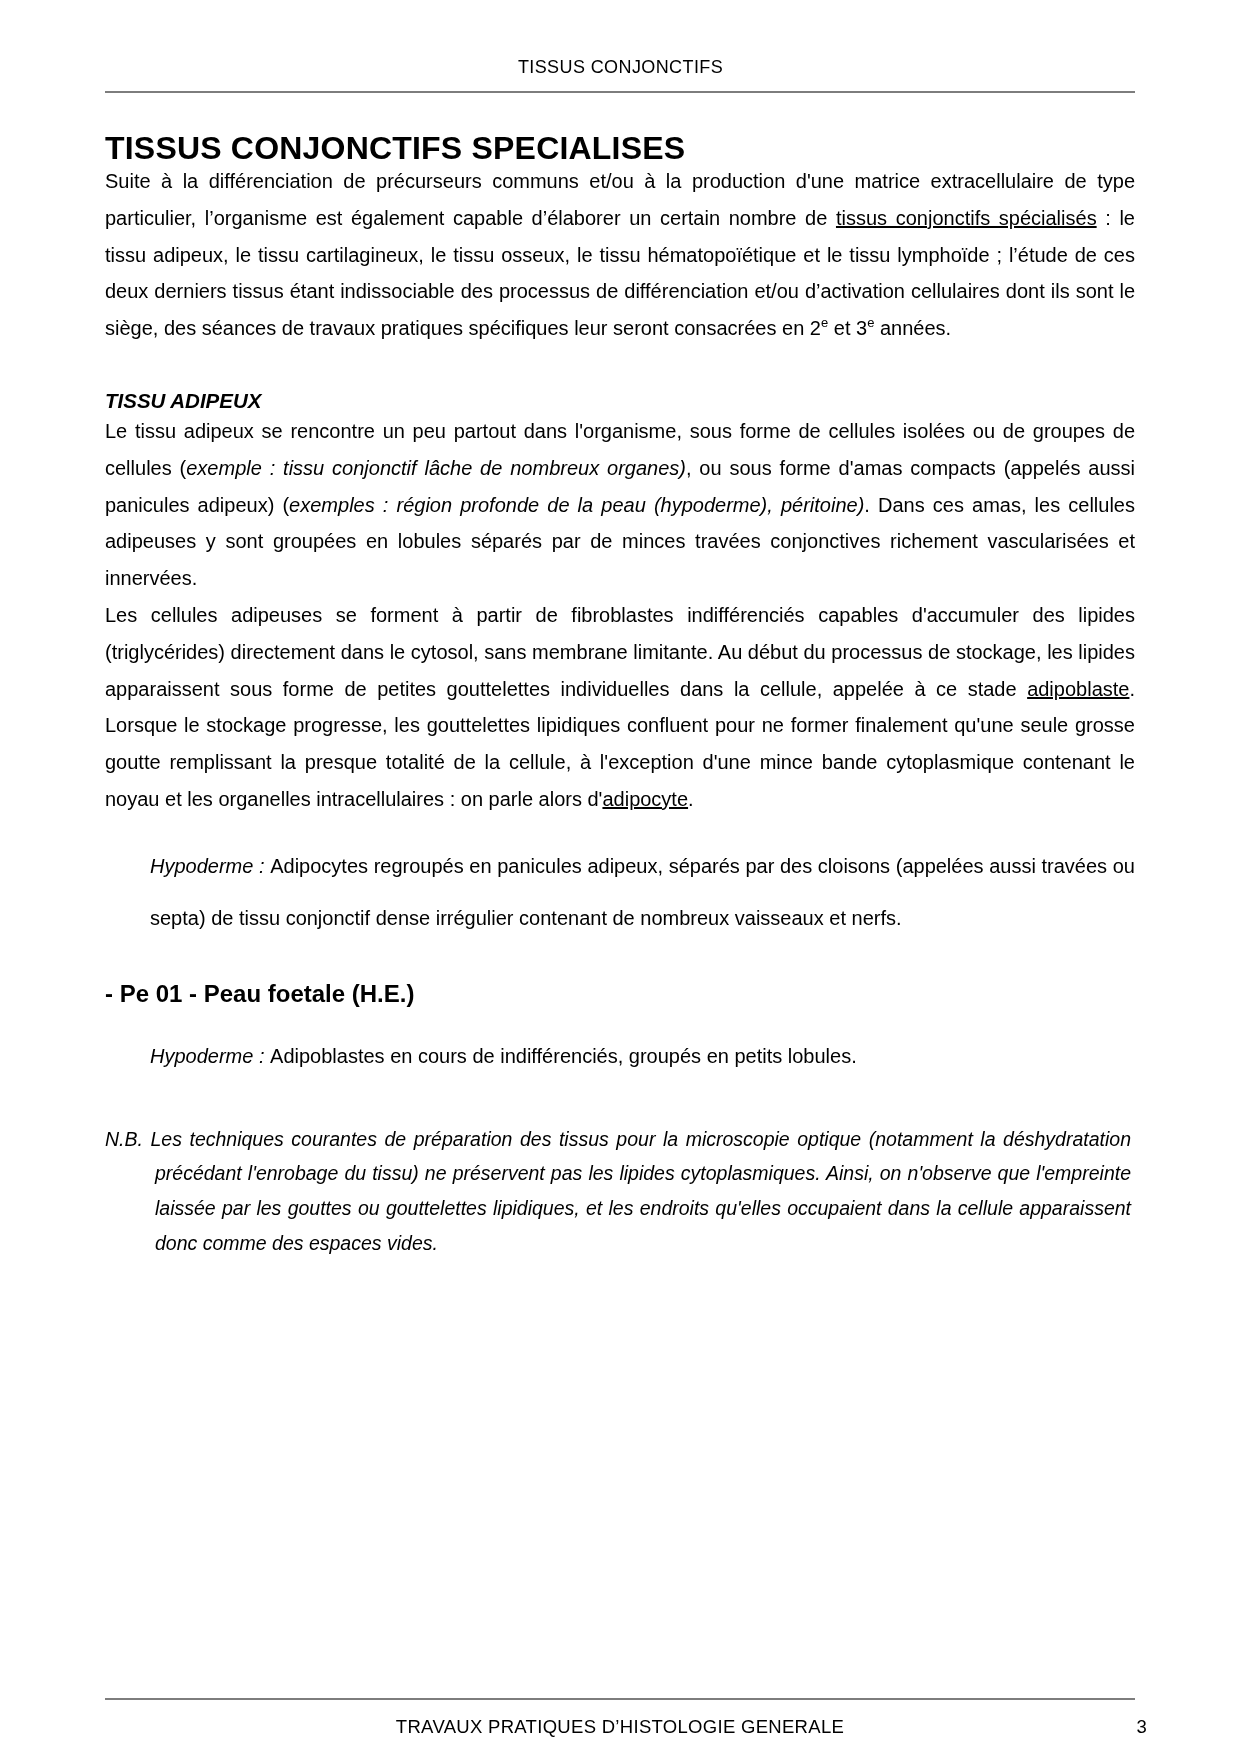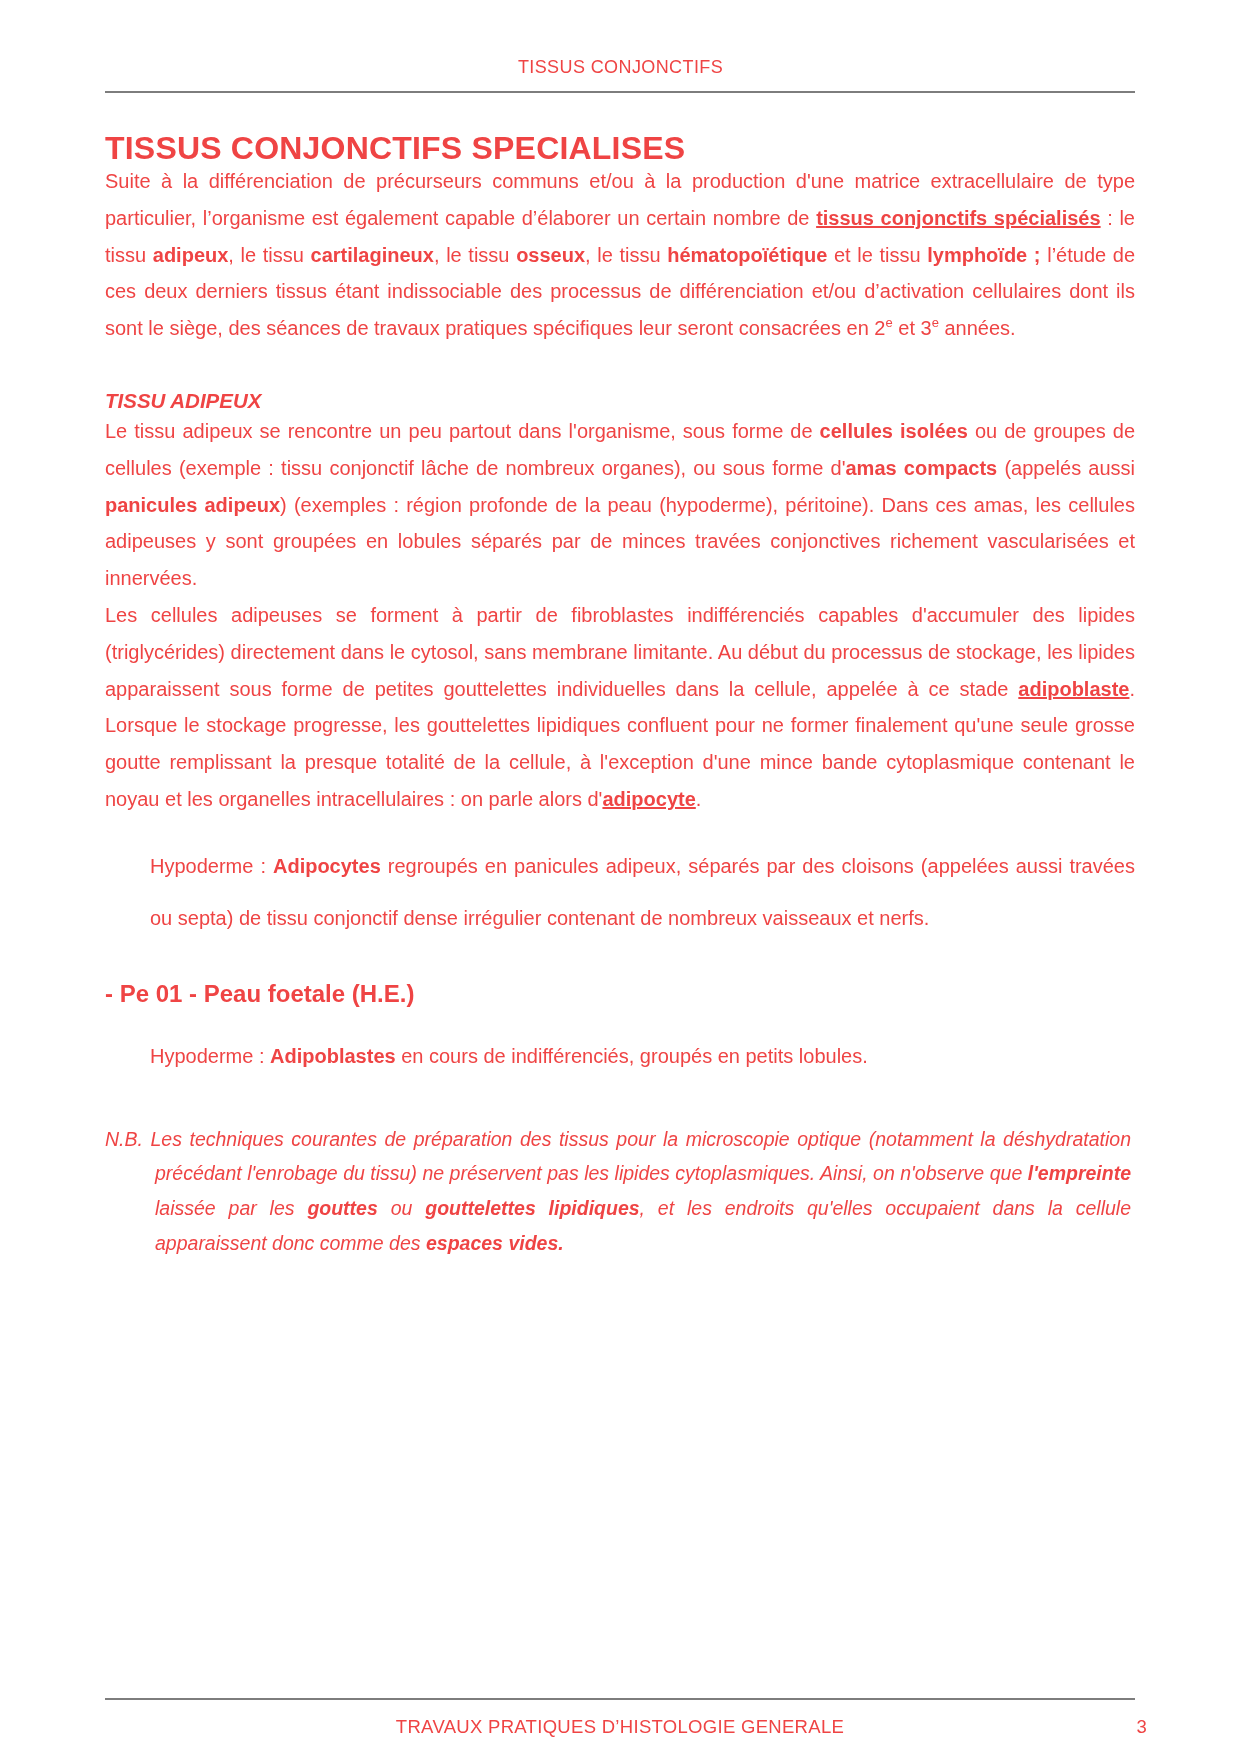--- a/index.html
+++ b/index.html
@@ -5,21 +5,21 @@
   html, body {
     margin: 0;
     padding: 0;
     background: #ffffff;
   }
   .page {
     position: relative;
     width: 1241px;
     height: 1755px;
     background: #ffffff;
-    color: #ef4444;
+    color: #000000;
     font-family: "Liberation Sans", "DejaVu Sans", sans-serif;
     overflow: hidden;
   }
   .header-title {
     padding-top: 57px;
     text-align: center;
     font-size: 18px;
     line-height: 21px;
     letter-spacing: 0.4px;
   }
@@ -70,22 +70,22 @@
   }
   p.note {
     font-size: 19.5px;
     line-height: 34.6px;
     font-style: italic;
     text-align: justify;
     margin: 40px 4px 0 0;
     padding-left: 50px;
     text-indent: -50px;
   }
-  .b { font-weight: bold; }
-  .i { }
+  .b { font-weight: normal; }
+  .i { font-style: italic; }
   .u { text-decoration: underline; }
   sup.sup {
     font-size: 13px;
     line-height: 0;
     vertical-align: super;
   }
   .footer {
     position: absolute;
     left: 105px;
     top: 1698px;

